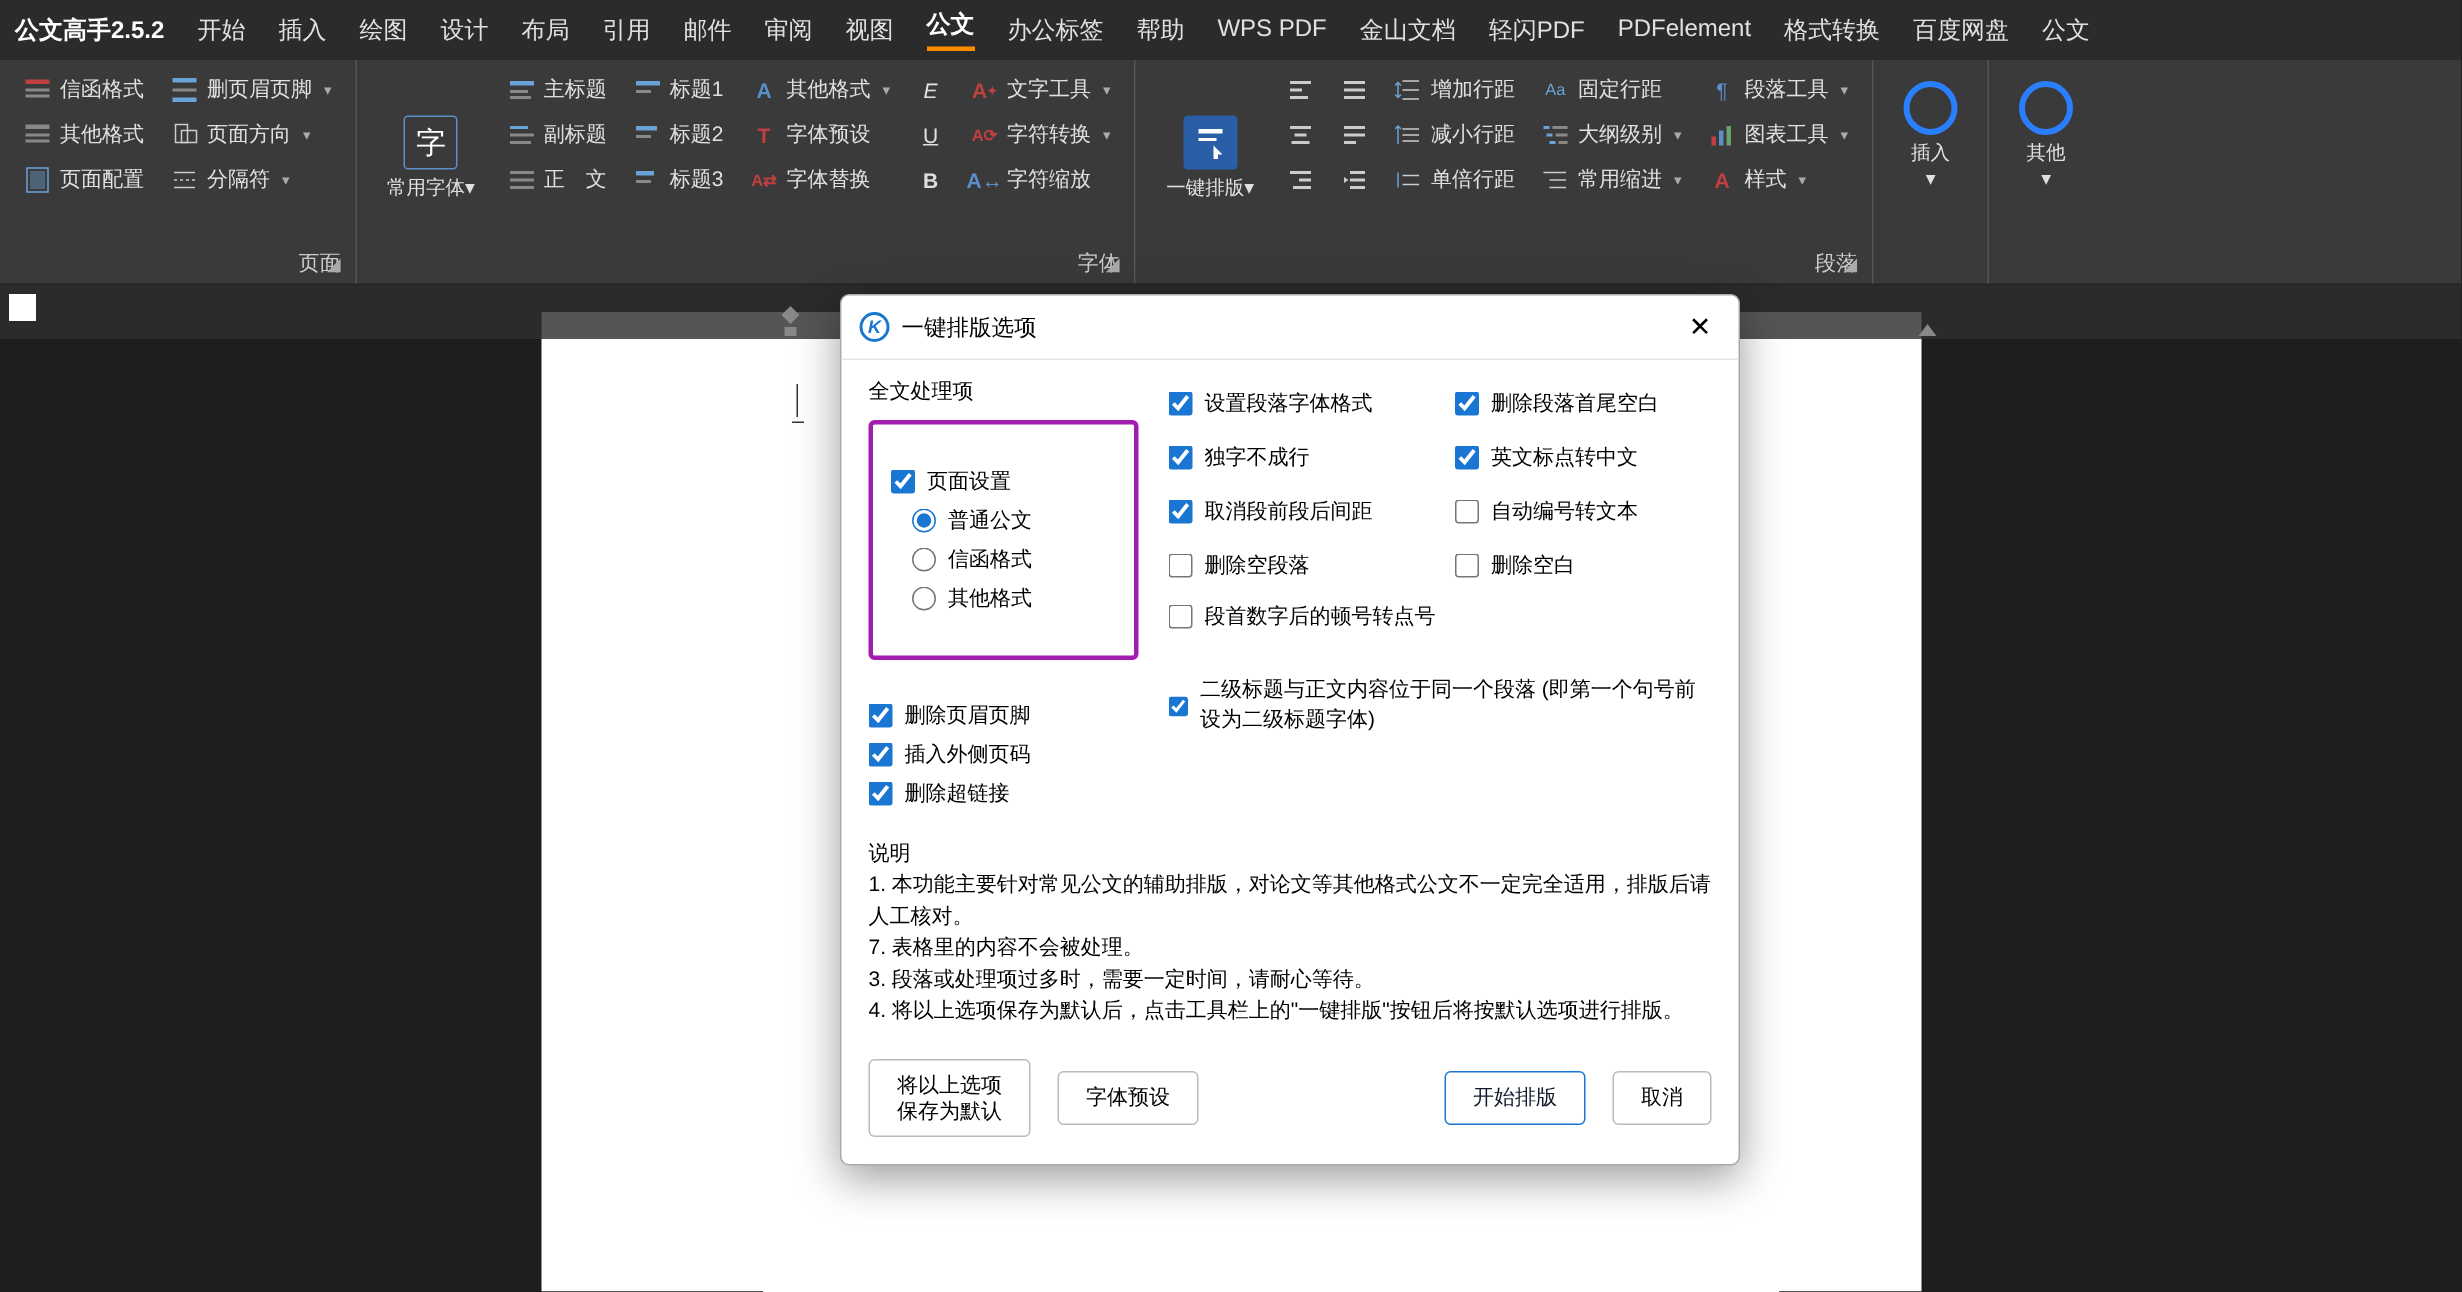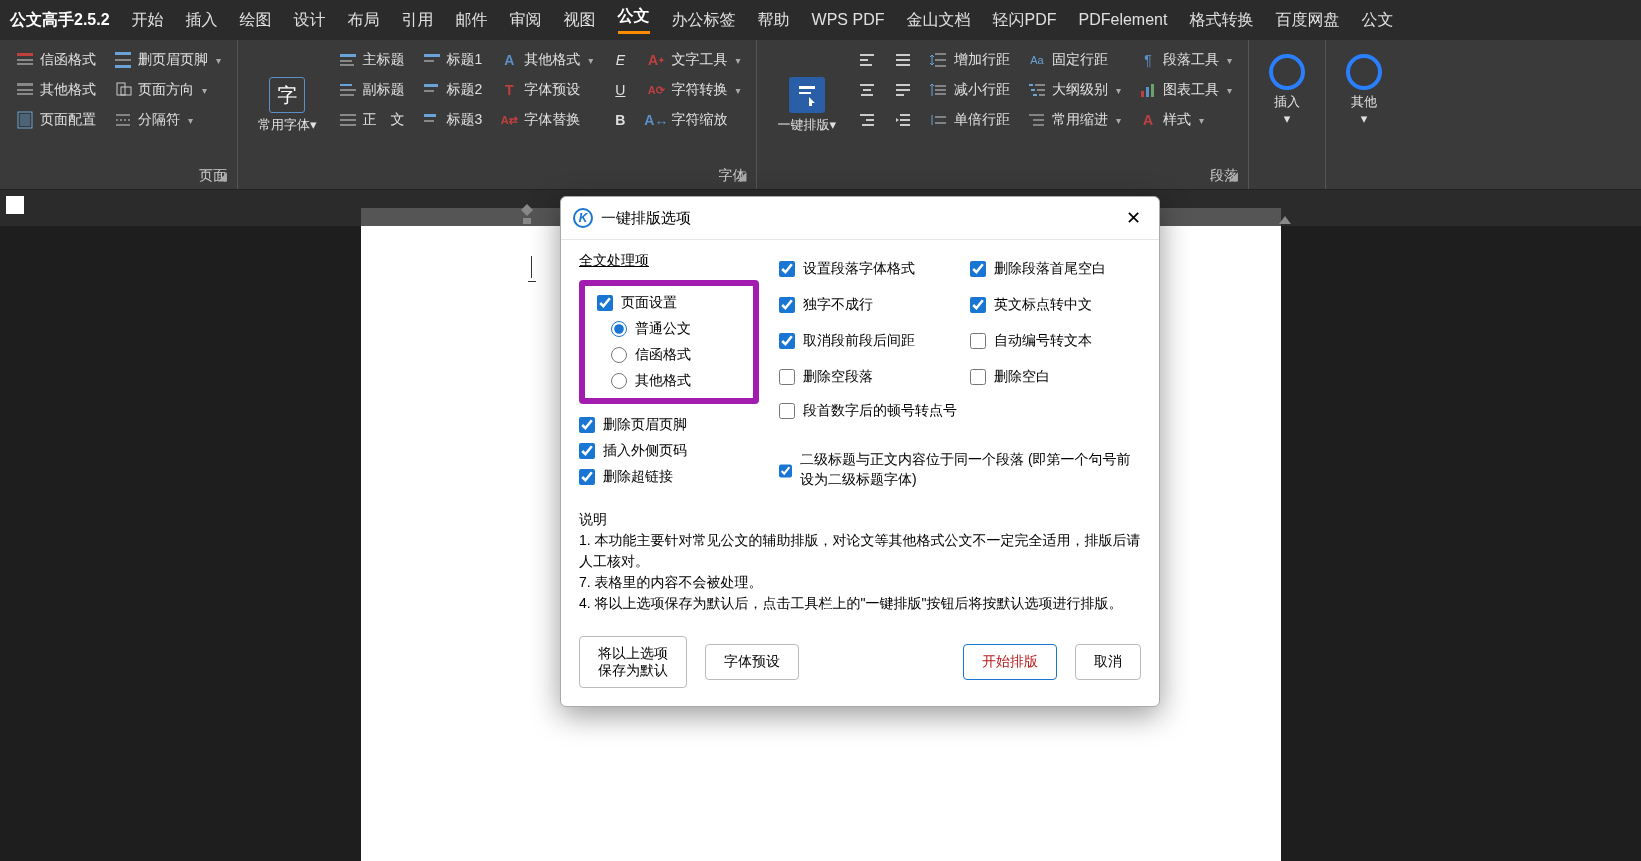--- a/index.html
+++ b/index.html
@@ -34,30 +34,30 @@
 .page .cursor::after { content: ''; position: absolute; left: -4px; bottom: -4px; width: 8px; height: 1px; background: #333; }
 
 .dialog { position: absolute; left: 560px; top: 196px; width: 600px; background: #fff; border: 1px solid #aaa; border-radius: 6px; box-shadow: 0 8px 30px rgba(0,0,0,0.4); color: #000; }
 .dialog-title { display: flex; align-items: center; padding: 8px 12px; border-bottom: 1px solid #e5e5e5; }
 .dialog-title .tico { width: 20px; height: 20px; border-radius: 50%; border: 2px solid #1976d2; display: flex; align-items: center; justify-content: center; color: #1976d2; font-style: italic; font-size: 12px; font-weight: bold; margin-right: 8px; }
 .dialog-title .ttxt { font-size: 15px; flex: 1; }
 .dialog-title .close { font-size: 18px; cursor: pointer; padding: 2px 6px; }
 .dialog-body { padding: 12px 18px; display: flex; gap: 20px; }
 .dlg-left { width: 180px; }
 .dlg-right { flex: 1; }
-.sect-title { font-size: 14px; margin-bottom: 10px; text-decoration: underline; }
-.fieldset { border: 6px solid #a21caf; border-radius: 4px; padding: 0 12px; margin-bottom: 12px; }
+.sect-title { font-size: 14px; margin-bottom: 10px; }
+.fieldset { border: 3px solid #a21caf; border-radius: 4px; padding: 21px 12px; margin-bottom: 28px; }
 .opt { display: flex; align-items: center; gap: 8px; margin: 8px 0; font-size: 14px; cursor: pointer; }
 .opt input[type=checkbox], .opt input[type=radio] { width: 16px; height: 16px; accent-color: #1976d2; }
 .grid2 { display: grid; grid-template-columns: 1fr 1fr; gap: 2px 20px; }
 .explain { padding: 0 18px 10px 18px; font-size: 14px; line-height: 1.5; }
 .dlg-buttons { display: flex; gap: 18px; padding: 12px 18px 18px 18px; align-items: center; }
 .dlg-buttons .spacer { flex: 1; }
 .dlg-btn { border: 1px solid #bbb; background: #fff; padding: 8px 18px; border-radius: 4px; font-size: 14px; cursor: pointer; text-align: center; }
-.dlg-btn.primary { border-color: #1976d2; color: #b91c1c; }
+.dlg-btn.primary { border-color: #1976d2; color: #0f172a; }
 .dlg-btn.multi { line-height: 1.2; }
 
 svg { display: block; }
 </style>
 </head>
 <body>
 
 <div class="menubar">
   <span class="brand">公文高手2.5.2</span>
   <span class="item">开始</span>
@@ -563,20 +563,21 @@
       <label class="opt" style="align-items:center;">
           <input type="checkbox" checked="" style="margin-top: 3px;">
           <span style="line-height:1.4;">二级标题与正文内容位于同一个段落 (即第一个句号前设为二级标题字体)</span>
         </label>
     </div>
   </div>
   <div class="explain">
     <div>说明</div>
     <div>1. 本功能主要针对常见公文的辅助排版，对论文等其他格式公文不一定完全适用，排版后请人工核对。</div>
     <div>7. 表格里的内容不会被处理。</div>
+    <div>3. 段落或处理项过多时，需要一定时间，请耐心等待。</div>
     <div>4. 将以上选项保存为默认后，点击工具栏上的"一键排版"按钮后将按默认选项进行排版。</div>
   </div>
   <div class="dlg-buttons">
     <button class="dlg-btn multi"><span>将以上选项</span><br><span>保存为默认</span></button>
     <button class="dlg-btn">字体预设</button>
     <div class="spacer"></div>
     <button class="dlg-btn primary">开始排版</button>
     <button class="dlg-btn">取消</button>
   </div>
 </div>

